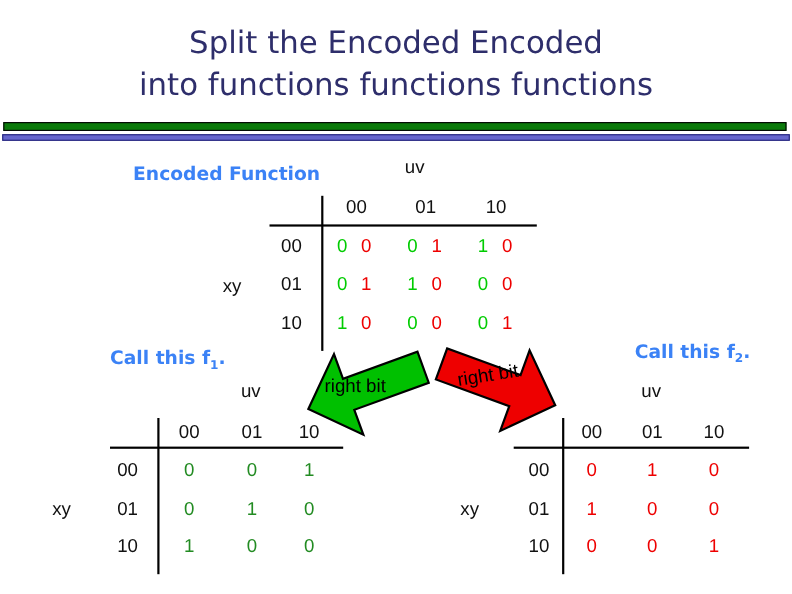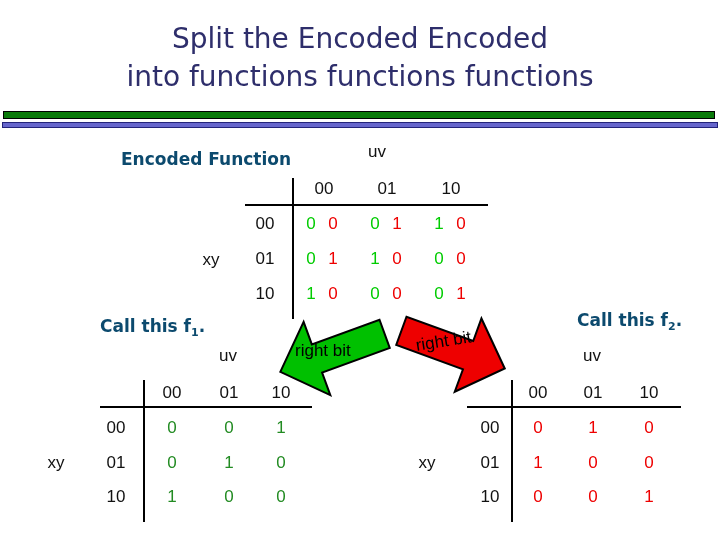--- a/index.html
+++ b/index.html
@@ -13,21 +13,21 @@
   .title .bold{font-weight:400;text-align:center;}
 
   
   .bar-green{position:absolute;left:3px;top:111px;width:712px;height:8px;
              background:#0a7a0a;border:1px solid #000;box-sizing:border-box;}
   .bar-blue{position:absolute;left:2px;top:122px;width:716px;height:6px;
             background:#6666cc;border:1px solid #23237a;box-sizing:border-box;}
 
   
   .abs{position:absolute;font-weight:bold;}
-  .slide-text{font-family:"DejaVu Sans",sans-serif;font-size:17px;color:#0c4a6e;}
+  .slide-text{font-family:"DejaVu Sans",sans-serif;font-size:17px;color:#3b82f6;}
   .bold17{font-weight:700;}
   sub{font-size:11px;}
 
   
   .axis{position:absolute;width:32px;text-align:center;
         font:17px/20px "Liberation Sans",sans-serif;color:#111;}
   .hdr{position:absolute;width:30px;text-align:center;
        font:17px/20px "Liberation Sans",sans-serif;color:#111;}
   .vline{position:absolute;width:2px;background:#000;}
   .hline{position:absolute;height:2px;background:#000;}

